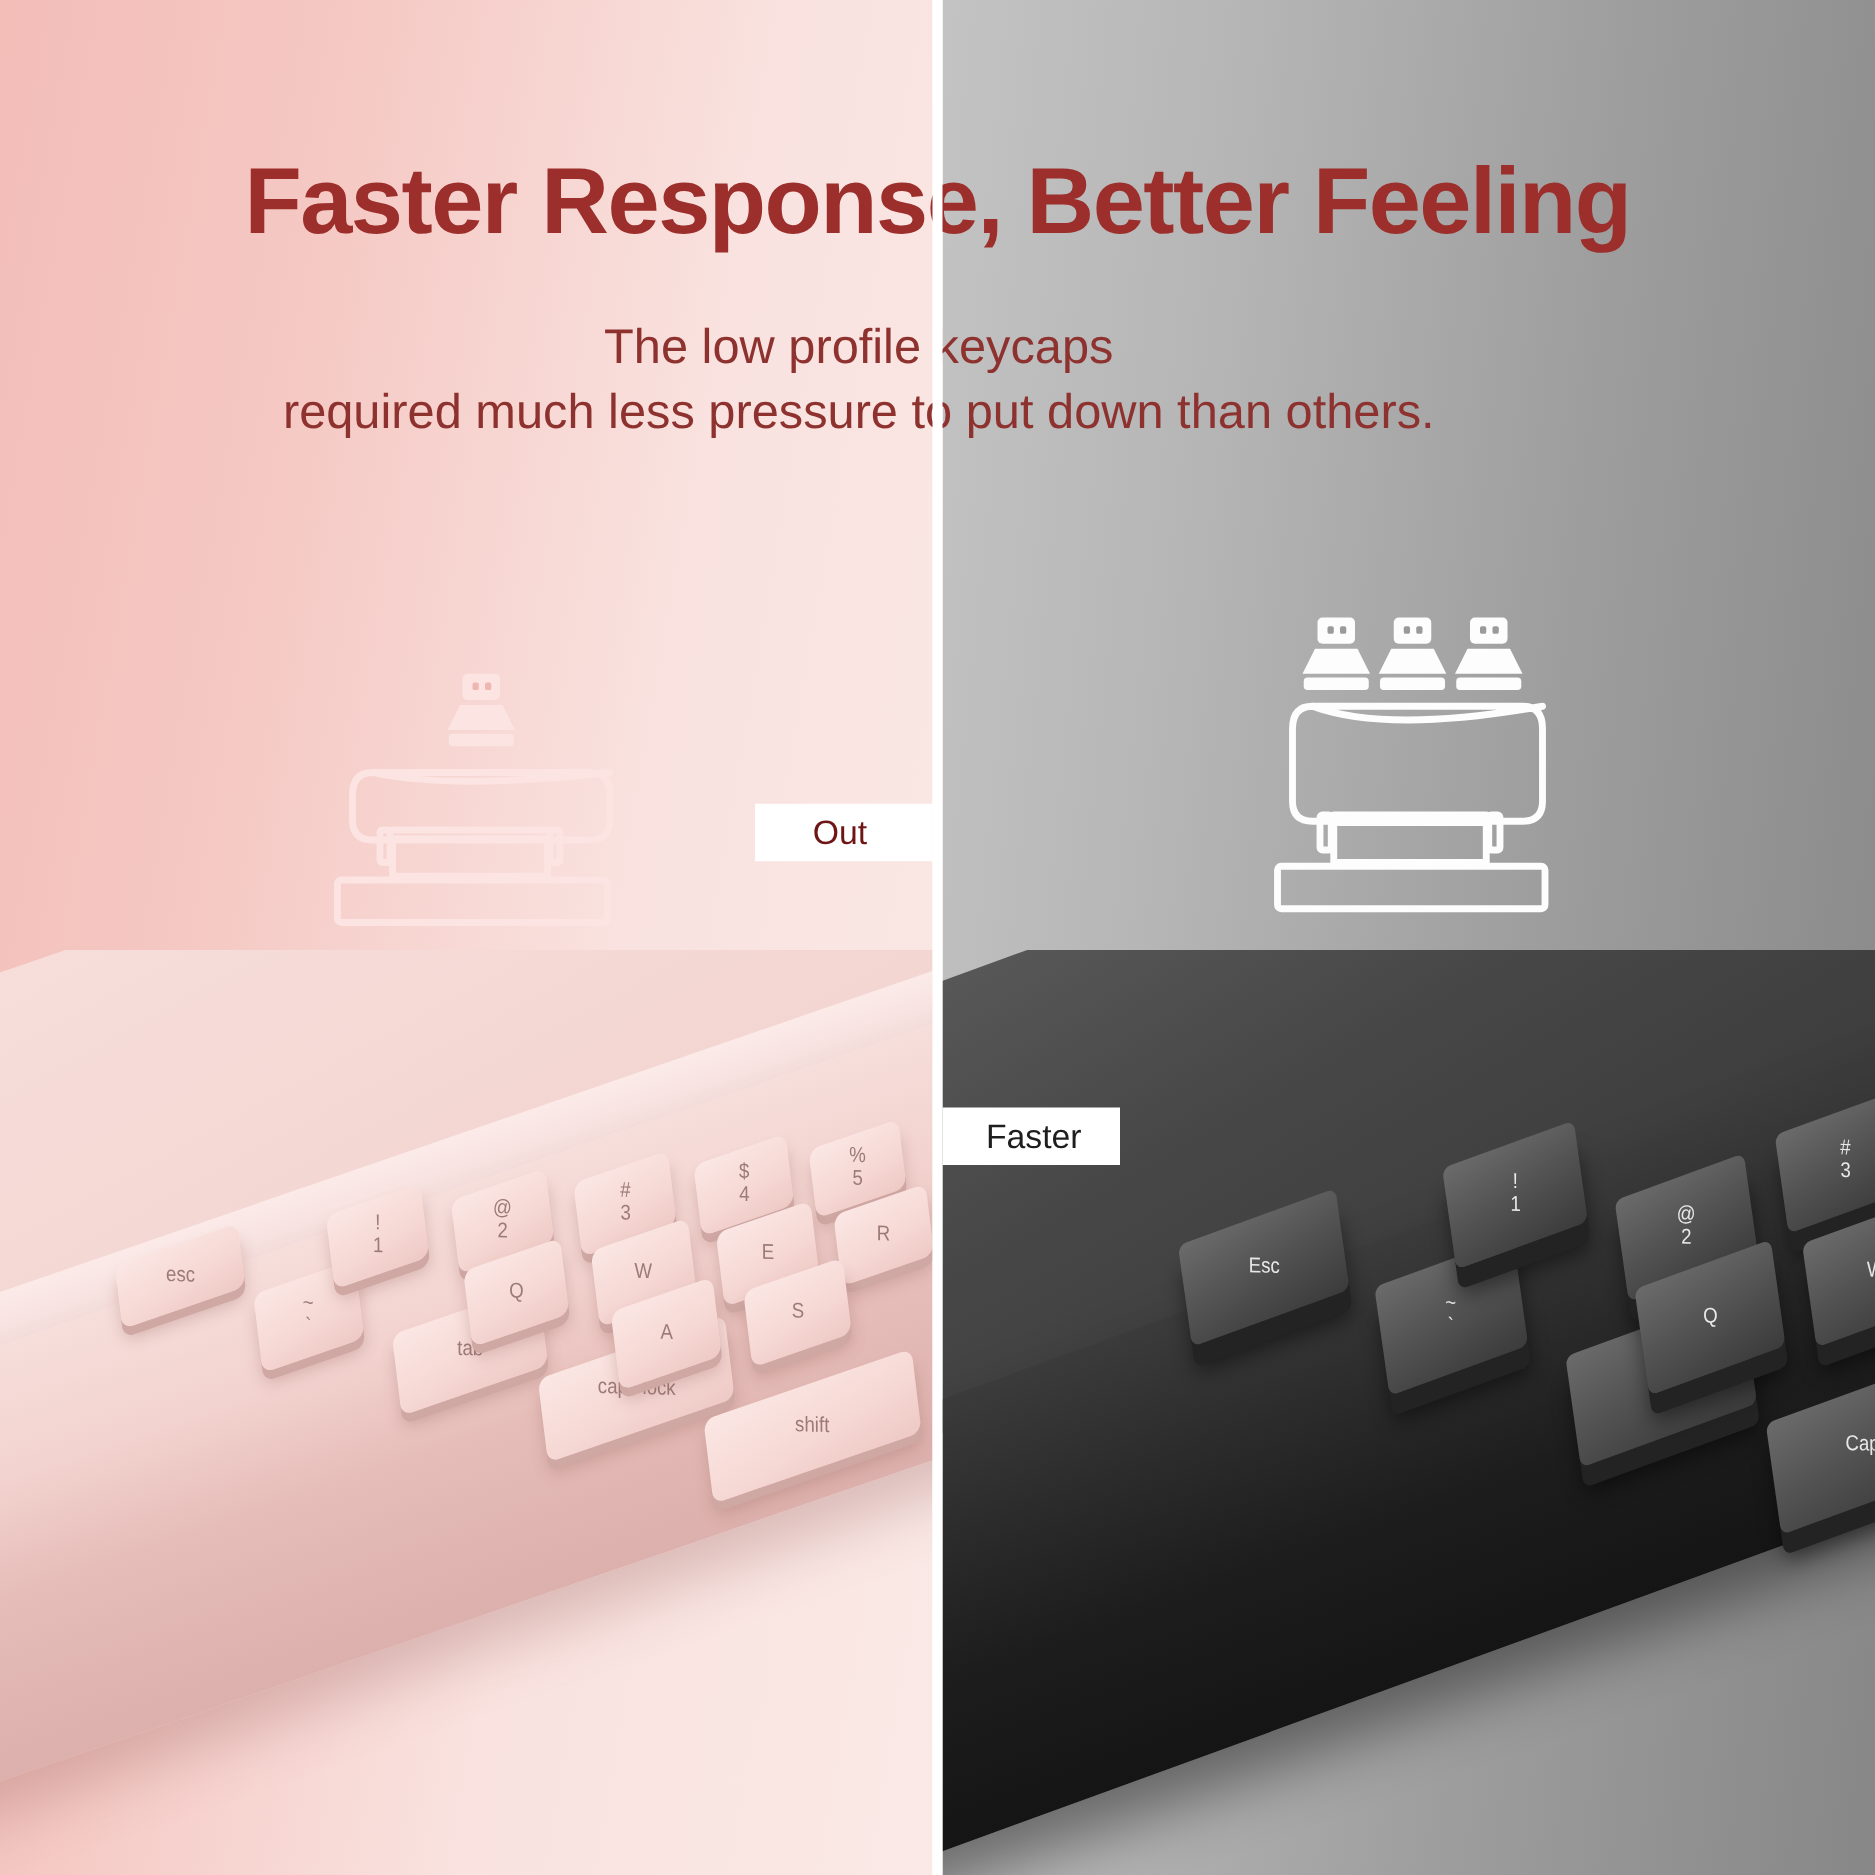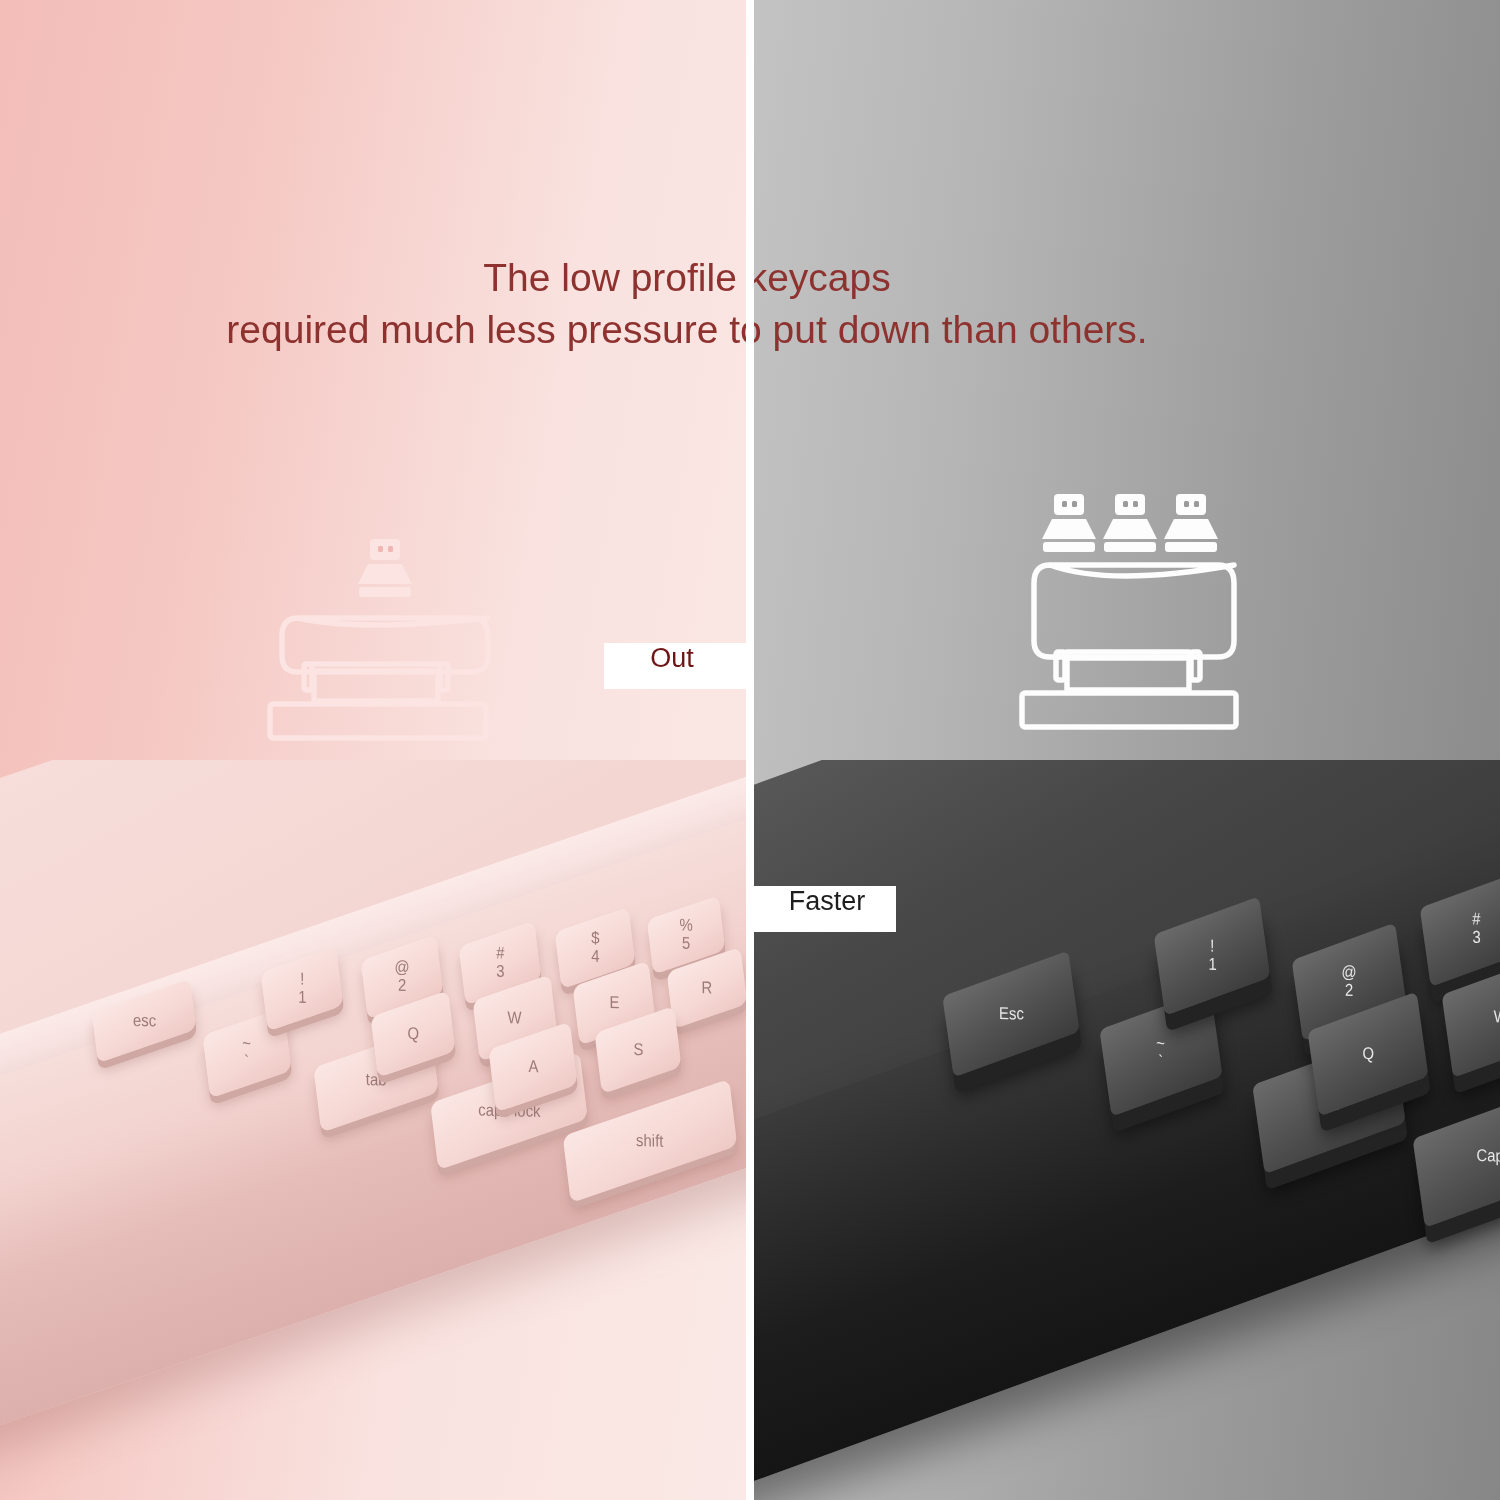--- a/index.html
+++ b/index.html
@@ -70,21 +70,21 @@
     color: #8e3230;
     z-index: 30;
   }
   .subhead .line2 { display: block; }
 
   
   .badge {
     position: absolute;
     background: #ffffff;
     display: flex;
-    align-items: flex-start;
+    align-items: center;
     z-index: 35;
     box-sizing: border-box;
   }
   .badge-out {
     left: 604px;
     top: 643px;
     width: 142px;
     height: 46px;
     justify-content: center;
     padding-right: 6px;
@@ -364,18 +364,19 @@
 
   <div class="divider"></div>
 
   <div class="badge badge-out">
     <span>Out</span>
   </div>
   <div class="badge badge-others">
     <span>Faster</span>
   </div>
 
+  <div class="headline">Faster Response, Better Feeling</div>
   <div class="subhead">
     <span class="line1">The low profile keycaps</span>
     <span class="line2">required much less pressure to put down than others.</span>
   </div>
 
 </div>
 
 </body></html>

